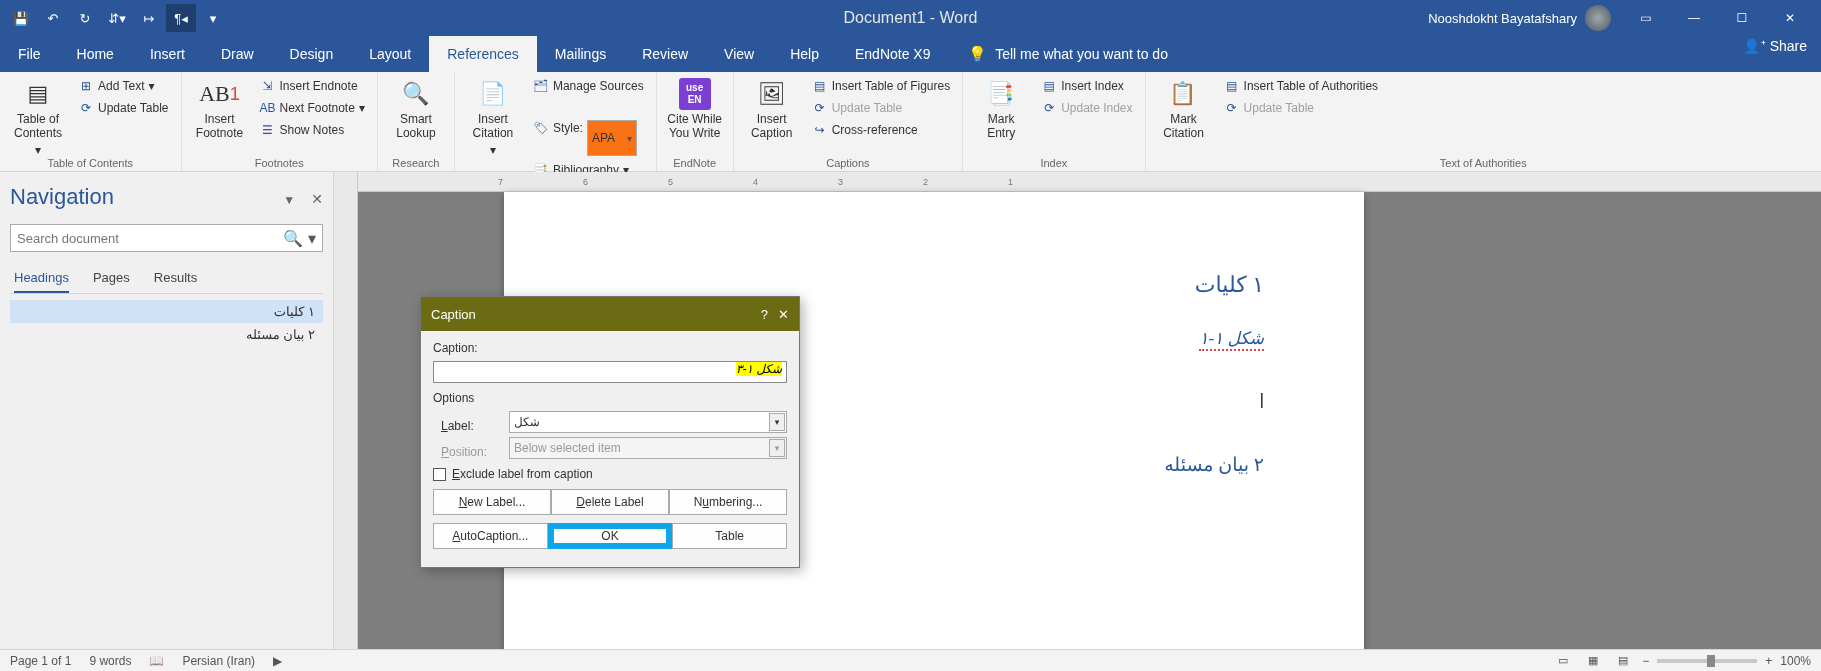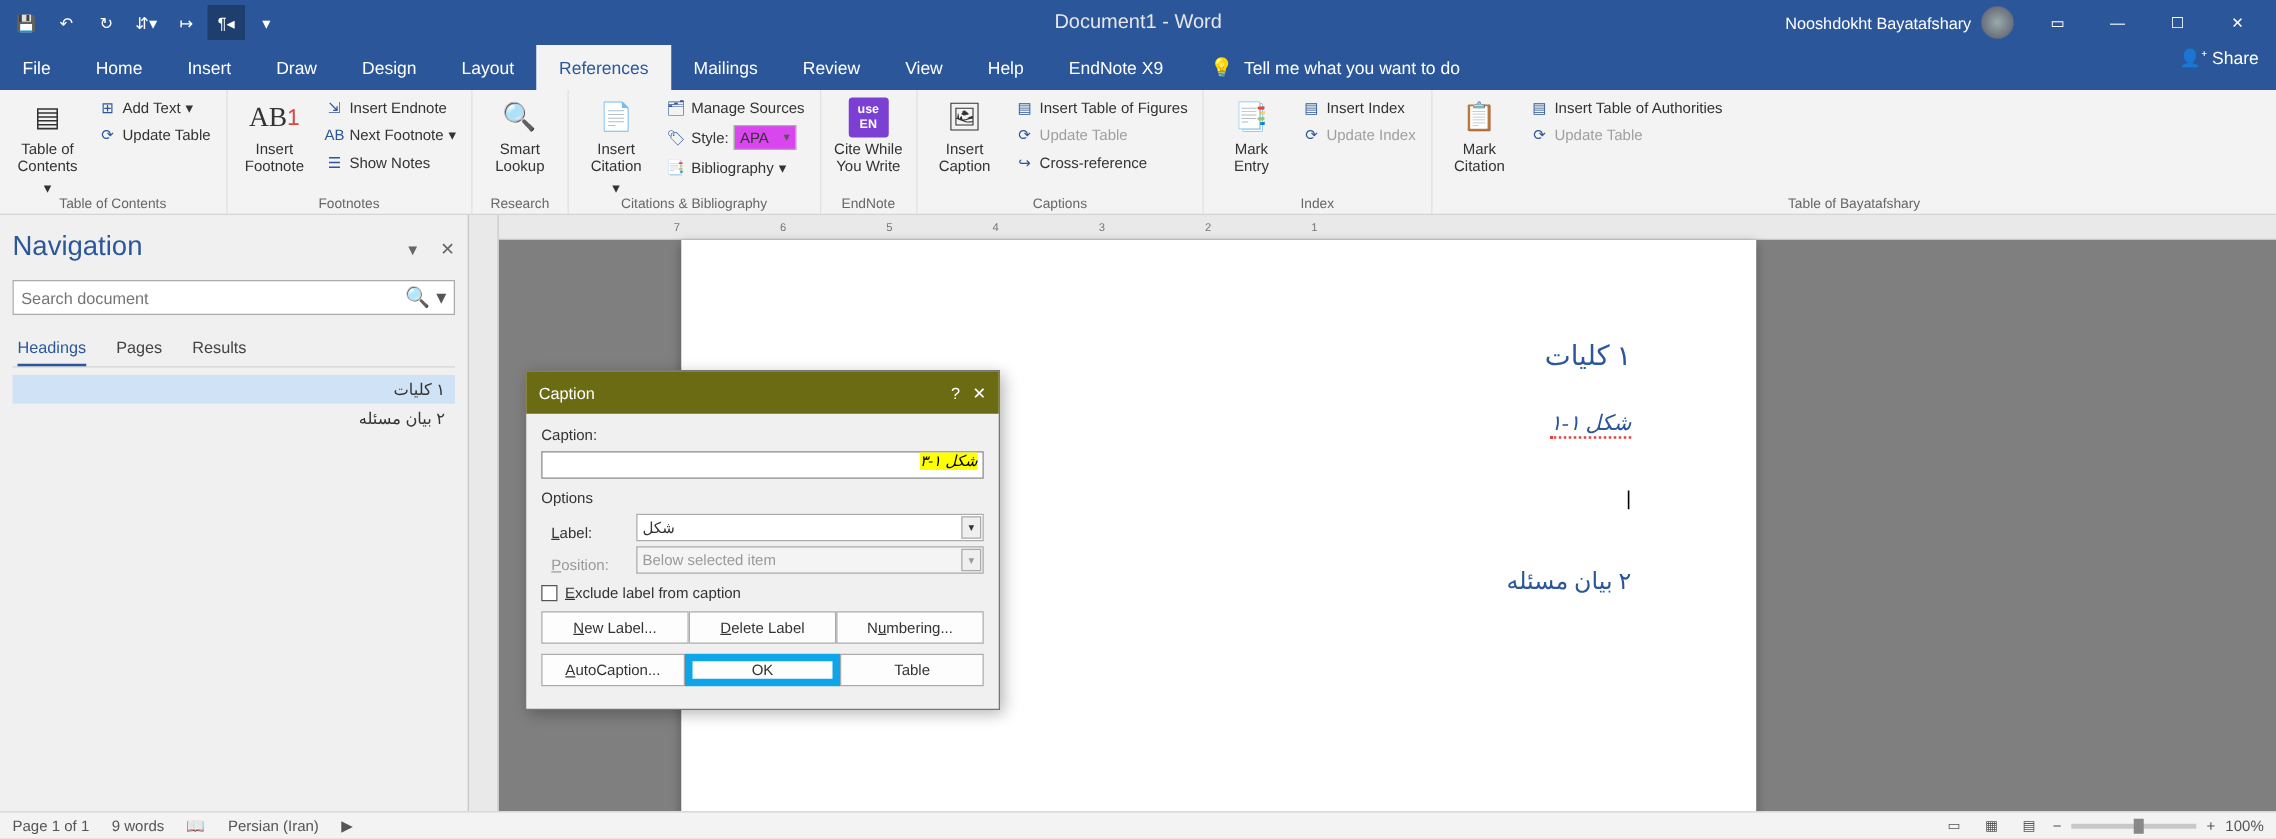--- a/index.html
+++ b/index.html
@@ -28,26 +28,26 @@
   .ribbon { background: #f3f3f3; height: 100px; border-bottom: 1px solid #d4d4d4; display: flex; }
   .group { border-right: 1px solid #e1e1e1; padding: 4px 8px 0 8px; display: flex; flex-direction: column; justify-content: space-between; }
   .group-body { display: flex; align-items: flex-start; gap: 6px; flex: 1; }
   .group-label { text-align: center; font-size: 11px; color: #666; padding-bottom: 2px; }
   .big-btn { display: flex; flex-direction: column; align-items: center; justify-content: flex-start; width: 60px; cursor: pointer; font-size: 12px; color: #333; text-align: center; padding-top: 2px; gap: 2px; line-height: 1.2; }
   .big-btn .icon { width: 32px; height: 32px; display: flex; align-items: center; justify-content: center; font-size: 22px; }
   .stack { display: flex; flex-direction: column; gap: 2px; }
   .small-btn { display: flex; align-items: center; gap: 4px; font-size: 12px; color: #333; padding: 2px 4px; cursor: pointer; white-space: nowrap; }
   .small-btn .mini-icon { width: 16px; height: 16px; display: inline-flex; align-items: center; justify-content: center; font-size: 12px; color: #2b579a; }
   .grey-text { color: #a0a0a0; }
-  .select-box { border: 1px solid #ababab; background: #d946ef; height: 20px; font-size: 12px; padding: 0 18px 0 4px; position: relative; display: inline-flex; align-items: center; min-width: 50px; }
+  .select-box { border: 1px solid #ababab; background: #f97316; height: 36px; font-size: 12px; padding: 0 18px 0 4px; position: relative; display: inline-flex; align-items: center; min-width: 50px; margin-top: 20px; }
   .select-box::after { content: "▾"; position: absolute; right: 4px; font-size: 10px; color: #555; }
 
   
   .main { display: flex; height: calc(671px - 36px - 36px - 100px - 22px); }
-  .nav-pane { width: 375px; background: #f0f0f0; border-right: 1px solid #d4d4d4; padding: 12px 10px; }
+  .nav-pane { width: 334px; background: #f0f0f0; border-right: 1px solid #d4d4d4; padding: 12px 10px; }
   .nav-title { font-size: 22px; color: #2b579a; font-weight: 400; margin-bottom: 14px; display: flex; justify-content: space-between; align-items: center; }
   .search-box { display: flex; border: 1px solid #ababab; background: #fff; height: 28px; align-items: center; padding: 0 6px; margin-bottom: 18px; }
   .search-box input { border: none; flex: 1; outline: none; font-size: 13px; }
   .nav-tabs { display: flex; gap: 24px; font-size: 13px; color: #444; border-bottom: 1px solid #d4d4d4; margin-bottom: 6px; padding-left: 4px; }
   .nav-tab { padding-bottom: 6px; cursor: pointer; }
   .nav-tab.active { color: #2b579a; border-bottom: 2px solid #2b579a; }
   .nav-item { direction: rtl; text-align: right; padding: 4px 8px; font-size: 13px; color: #333; cursor: pointer; }
   .nav-item.selected { background: #d0e2f6; }
 
   
@@ -282,21 +282,21 @@
         <div class="small-btn">
             <span class="mini-icon">▤</span>
             <span>Insert Table of Authorities</span>
           </div>
         <div class="small-btn grey-text">
             <span class="mini-icon">⟳</span>
             <span>Update Table</span>
           </div>
       </div>
     </div>
-    <div class="group-label">Table of Bayatafshary</div>
+    <div class="group-label">Text of Authorities</div>
   </div>
 </div>
 
 <div class="main">
 
   <div class="nav-pane">
     <div class="nav-title">
       <span>Navigation</span>
       <span>
         <span style="font-size:12px;color:#666;margin-right:10px">▼</span>

